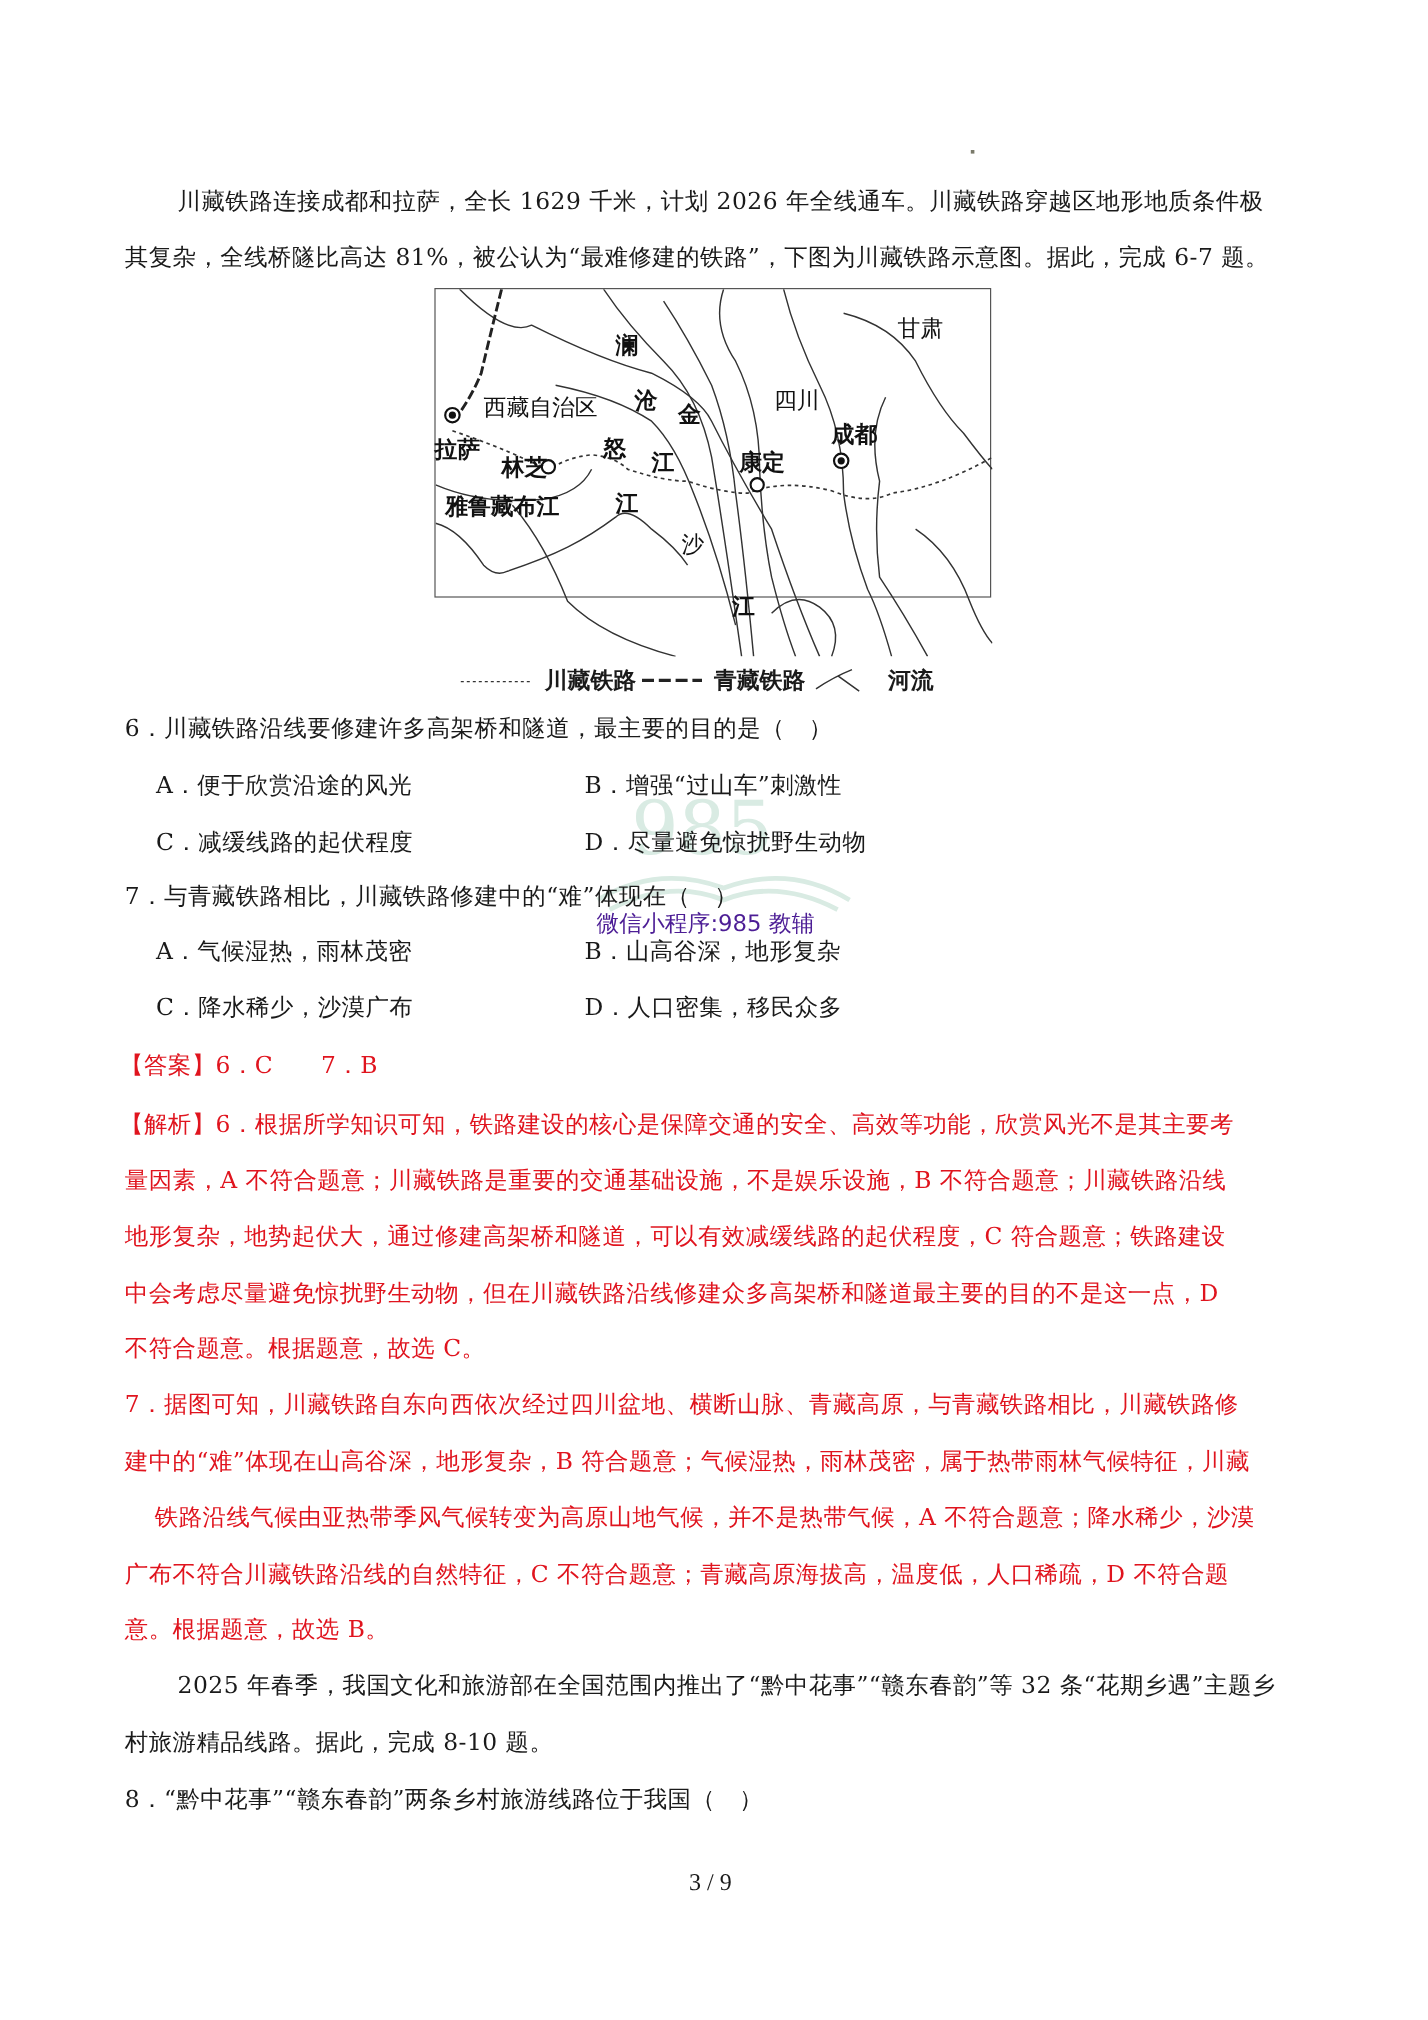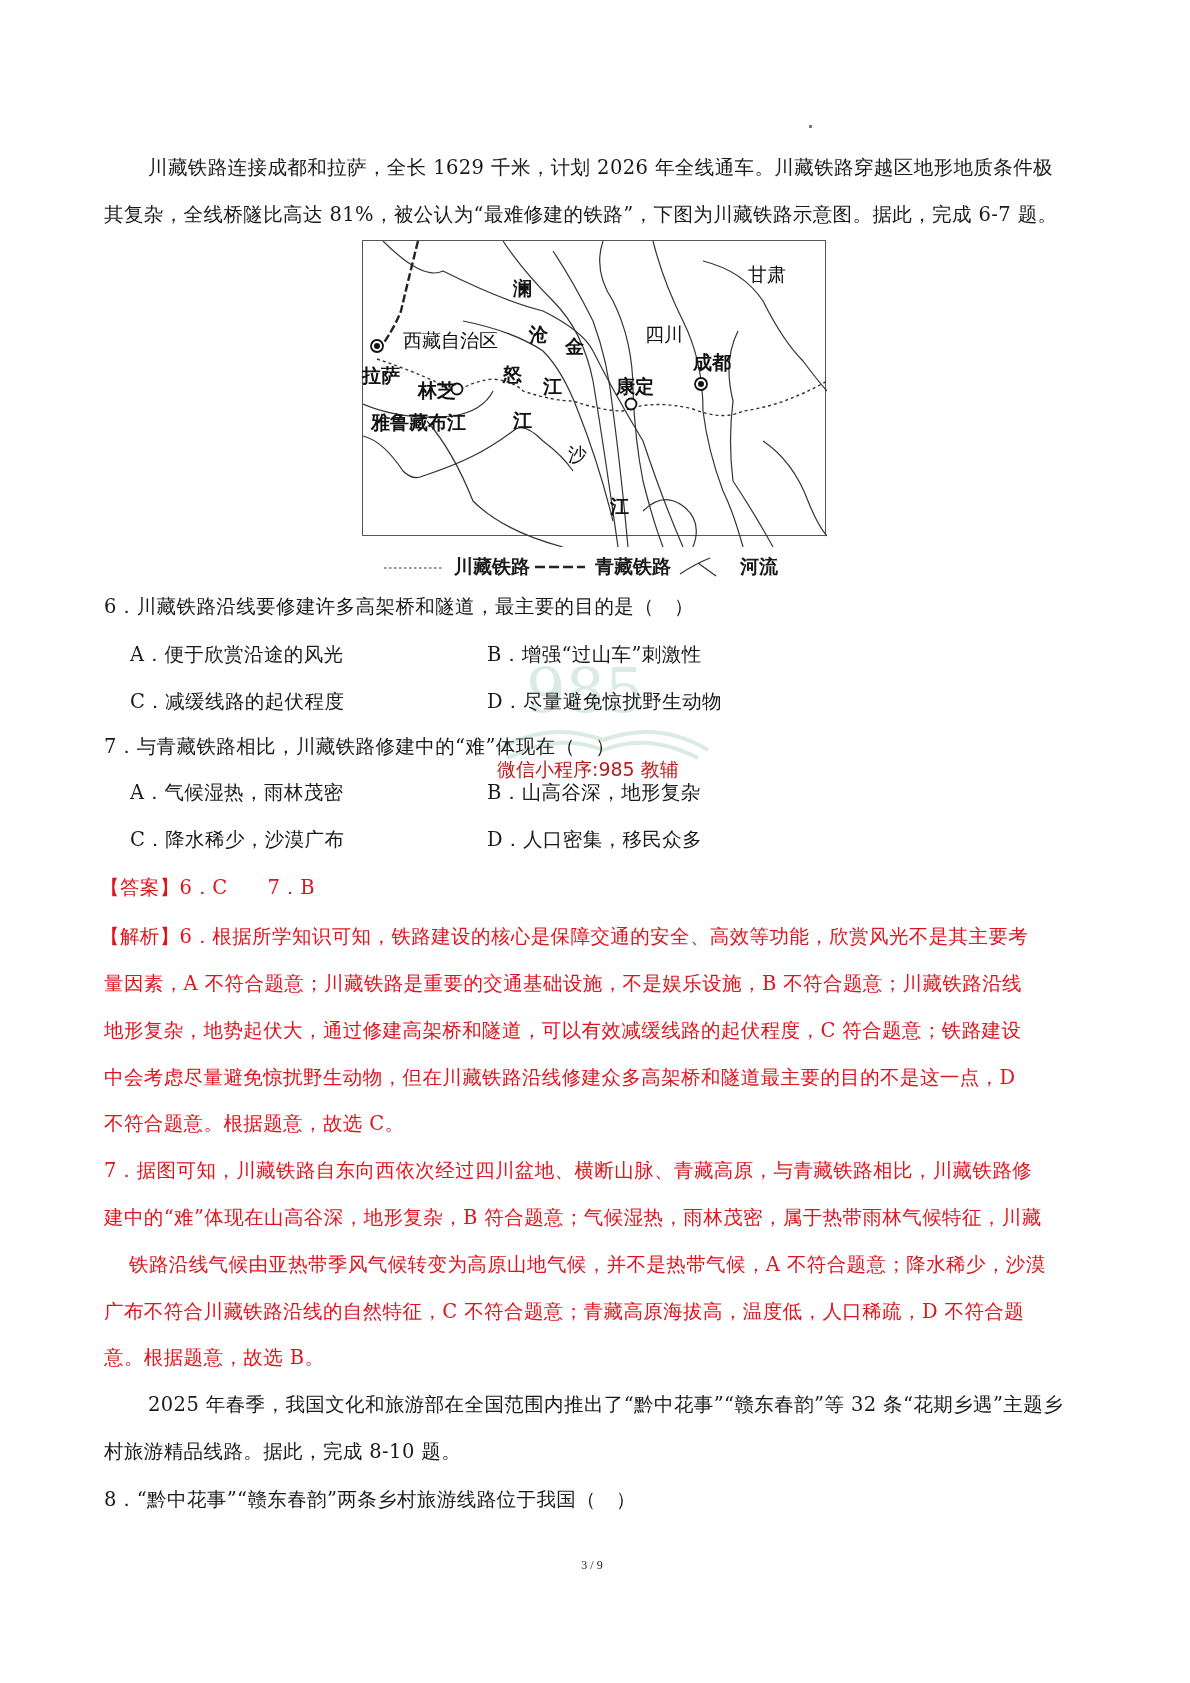--- a/index.html
+++ b/index.html
@@ -2,29 +2,29 @@
 <html><head>
 <meta charset="utf-8">
 <style>
   html, body { margin: 0; padding: 0; background: #ffffff; }
   body { width: 1190px; height: 1683px; position: relative; overflow: hidden;
          font-family: "DejaVu Serif", "Liberation Serif", serif; color: #1a1a1a; }
   .line { position: absolute; left: 104px; font-size: 19.5px; line-height: 28px; white-space: nowrap; letter-spacing: 0.4px; }
   .indent { left: 148px; }
   .red { color: #e0141e; }
   .opt { position: absolute; font-size: 19.5px; line-height: 28px; white-space: nowrap; letter-spacing: 0.4px; }
-  .map { position: absolute; left: 362px; top: 240px; width: 464px; height: 296px; border: 1.5px solid #555; box-sizing: border-box; background: #fff; }
+  .map { position: absolute; left: 362px; top: 240px; width: 464px; height: 258px; border: 1.5px solid #555; box-sizing: border-box; background: #fff; }
   .map svg { position: absolute; left: 0; top: 0; }
   .maplabel { position: absolute; font-size: 19px; line-height: 22px; white-space: nowrap; color: #111; }
   .maplabel.bold { font-weight: bold; }
   .legend { position: absolute; top: 552px; left: 380px; width: 460px; height: 30px; font-size: 19px; font-weight: bold; }
   .legend span { position: absolute; white-space: nowrap; }
-  .pagenum { position: absolute; top: 1558px; left: 0; width: 1184px; text-align: center; font-family: "Liberation Serif", serif; font-size: 12px; }
+  .pagenum { position: absolute; top: 1558px; left: 0; width: 1184px; text-align: center; font-family: "Liberation Serif", serif; font-size: 20px; }
   .watermark { position: absolute; left: 488px; top: 640px; width: 230px; height: 150px; pointer-events: none; }
-  .wm-text { position: absolute; left: 497px; top: 757px; font-family: "DejaVu Sans", sans-serif; font-size: 19px; color: #b91c1c; white-space: nowrap; }
+  .wm-text { position: absolute; left: 497px; top: 757px; font-family: "DejaVu Sans", sans-serif; font-size: 19px; color: #4c1d95; white-space: nowrap; }
   .dot { position: absolute; left: 809px; top: 125px; width: 3px; height: 3px; background: #7a7a6a; }
 </style>
 </head>
 <body>
 
 <div class="dot"></div>
 
 <div class="line indent" style="top:154px;">川藏铁路连接成都和拉萨，全长 1629 千米，计划 2026 年全线通车。川藏铁路穿越区地形地质条件极</div>
 <div class="line" style="top:201px;">其复杂，全线桥隧比高达 81%，被公认为“最难修建的铁路”，下图为川藏铁路示意图。据此，完成 6-7 题。</div>
 

